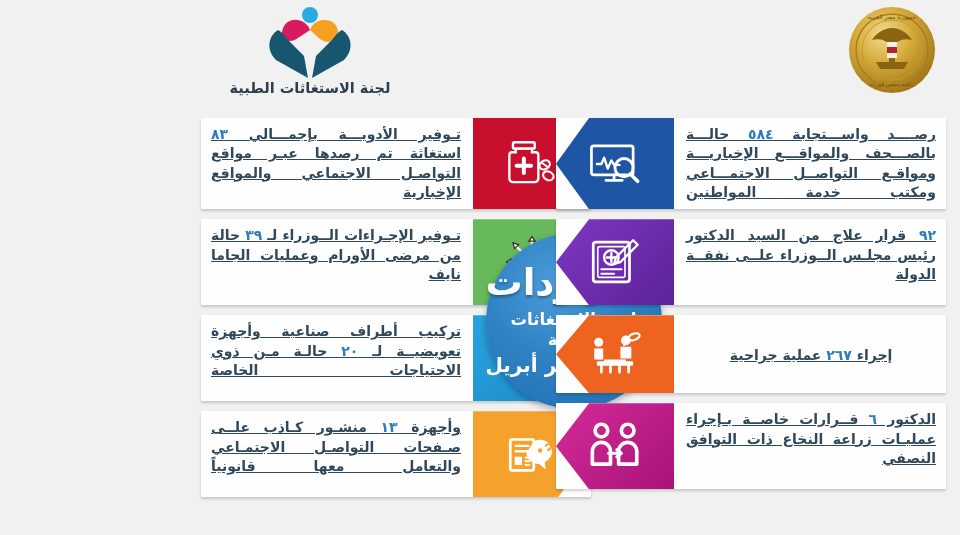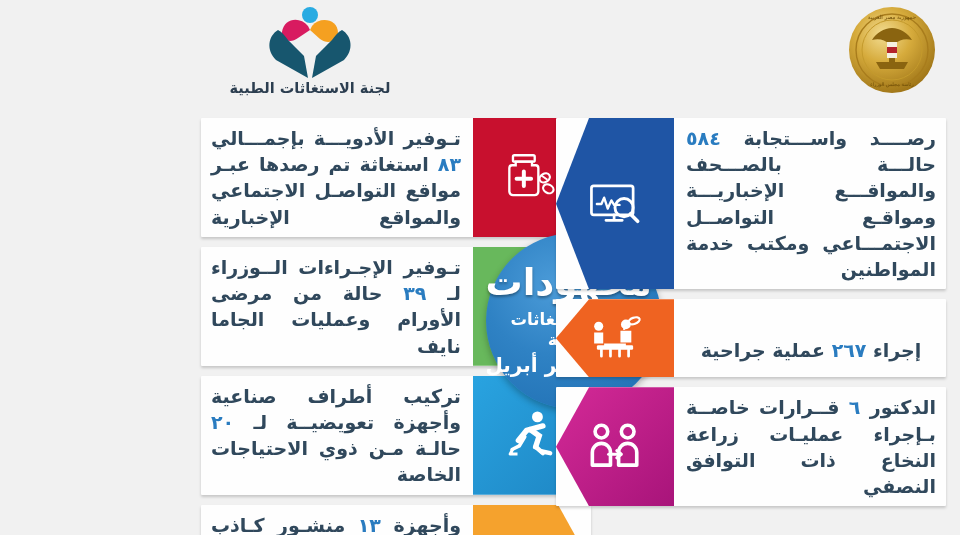--- a/index.html
+++ b/index.html
@@ -51,29 +51,30 @@
     clip-path:polygon(0 0, 72% 0, 100% 50%, 72% 100%, 0 100%);
   }
   
   .col-right .badge{
     clip-path:polygon(28% 0, 100% 0, 100% 100%, 28% 100%, 0 50%);
   }
   .badge svg{width:58px;height:58px;display:block;}
 
   .card-text{
     flex:1 1 auto;
-    display:flex;align-items:center;
+    display:flex;
     padding:7px 12px 7px 10px;
-    font-size:19px;
+    font-size:14px;
     line-height:1.38;
     font-weight:bold;
     color:#30485c;
     text-align:justify;
     text-align-last:justify;
     direction:rtl;
+    text-decoration:underline;
   }
   .col-right .card-text{padding:7px 10px 7px 12px;}
   .card-text p{margin:0;width:100%;}
   .card-text.centered{justify-content:center;}
   .card-text.centered p{text-align:center;text-align-last:center;width:auto;margin-top:24px;}
   .num{color:#2a7cc0;}
 
   
   .hub{
     position:absolute;left:50%;top:233px;transform:translateX(-50%);
@@ -225,20 +226,35 @@
         <svg viewBox="0 0 64 64" xmlns="http://www.w3.org/2000/svg" aria-hidden="true">
           <rect x="6" y="12" width="46" height="32" rx="2.5" fill="none" stroke="#fff" stroke-width="3"></rect>
           <path d="M22 50 h18 M31 44 v6" stroke="#fff" stroke-width="3" stroke-linecap="round"></path>
           <path d="M12 32 l5 0 l3 -7 l4 12 l4 -9 l3 5 h6" stroke="#fff" stroke-width="2.6" fill="none" stroke-linejoin="round" stroke-linecap="round"></path>
           <circle cx="42" cy="36" r="10" fill="none" stroke="#fff" stroke-width="3.2"></circle>
           <path d="M49 43 l8 8" stroke="#fff" stroke-width="4" stroke-linecap="round"></path>
         </svg>
       </div>
     </div>
 
+    <div class="card">
+      <div class="card-text">
+        <p><span></span><span class="num">٩٢</span><span> قرار علاج من السيد الدكتور رئيس مجلـس الــوزراء علــى نفقــة الدولة</span></p>
+      </div>
+      <div class="badge" style="background:linear-gradient(135deg,#7f36c4,#5d2398)">
+        <svg viewBox="0 0 64 64" xmlns="http://www.w3.org/2000/svg" aria-hidden="true">
+          <rect x="8" y="10" width="40" height="44" rx="3" fill="none" stroke="#fff" stroke-width="3"></rect>
+          <rect x="13" y="15" width="30" height="34" rx="2" fill="none" stroke="#fff" stroke-width="1.8"></rect>
+          <circle cx="28" cy="27" r="8" fill="none" stroke="#fff" stroke-width="2.6"></circle>
+          <path d="M28 22 v10 M23 27 h10" stroke="#fff" stroke-width="2.6" stroke-linecap="round"></path>
+          <path d="M17 40 h22 M17 45 h14" stroke="#fff" stroke-width="2.4" stroke-linecap="round"></path>
+          <path d="M52 8 l5 5 l-19 19 l-7 2 l2 -7 z" fill="none" stroke="#fff" stroke-width="2.6" stroke-linejoin="round"></path>
+        </svg>
+      </div>
+    </div>
 
     <div class="card h-small">
       <div class="card-text centered">
         <p><span>إجراء </span><span class="num">٢٦٧</span><span> عملية جراحية</span></p>
       </div>
       <div class="badge" style="background:#ef6321">
         <svg viewBox="0 0 64 64" xmlns="http://www.w3.org/2000/svg" aria-hidden="true">
           <circle cx="14" cy="19" r="5" fill="#fff"></circle>
           <path d="M9 26 h10 v12 h-10 z" fill="#fff"></path>
           <circle cx="44" cy="17" r="5.4" fill="#fff"></circle>

